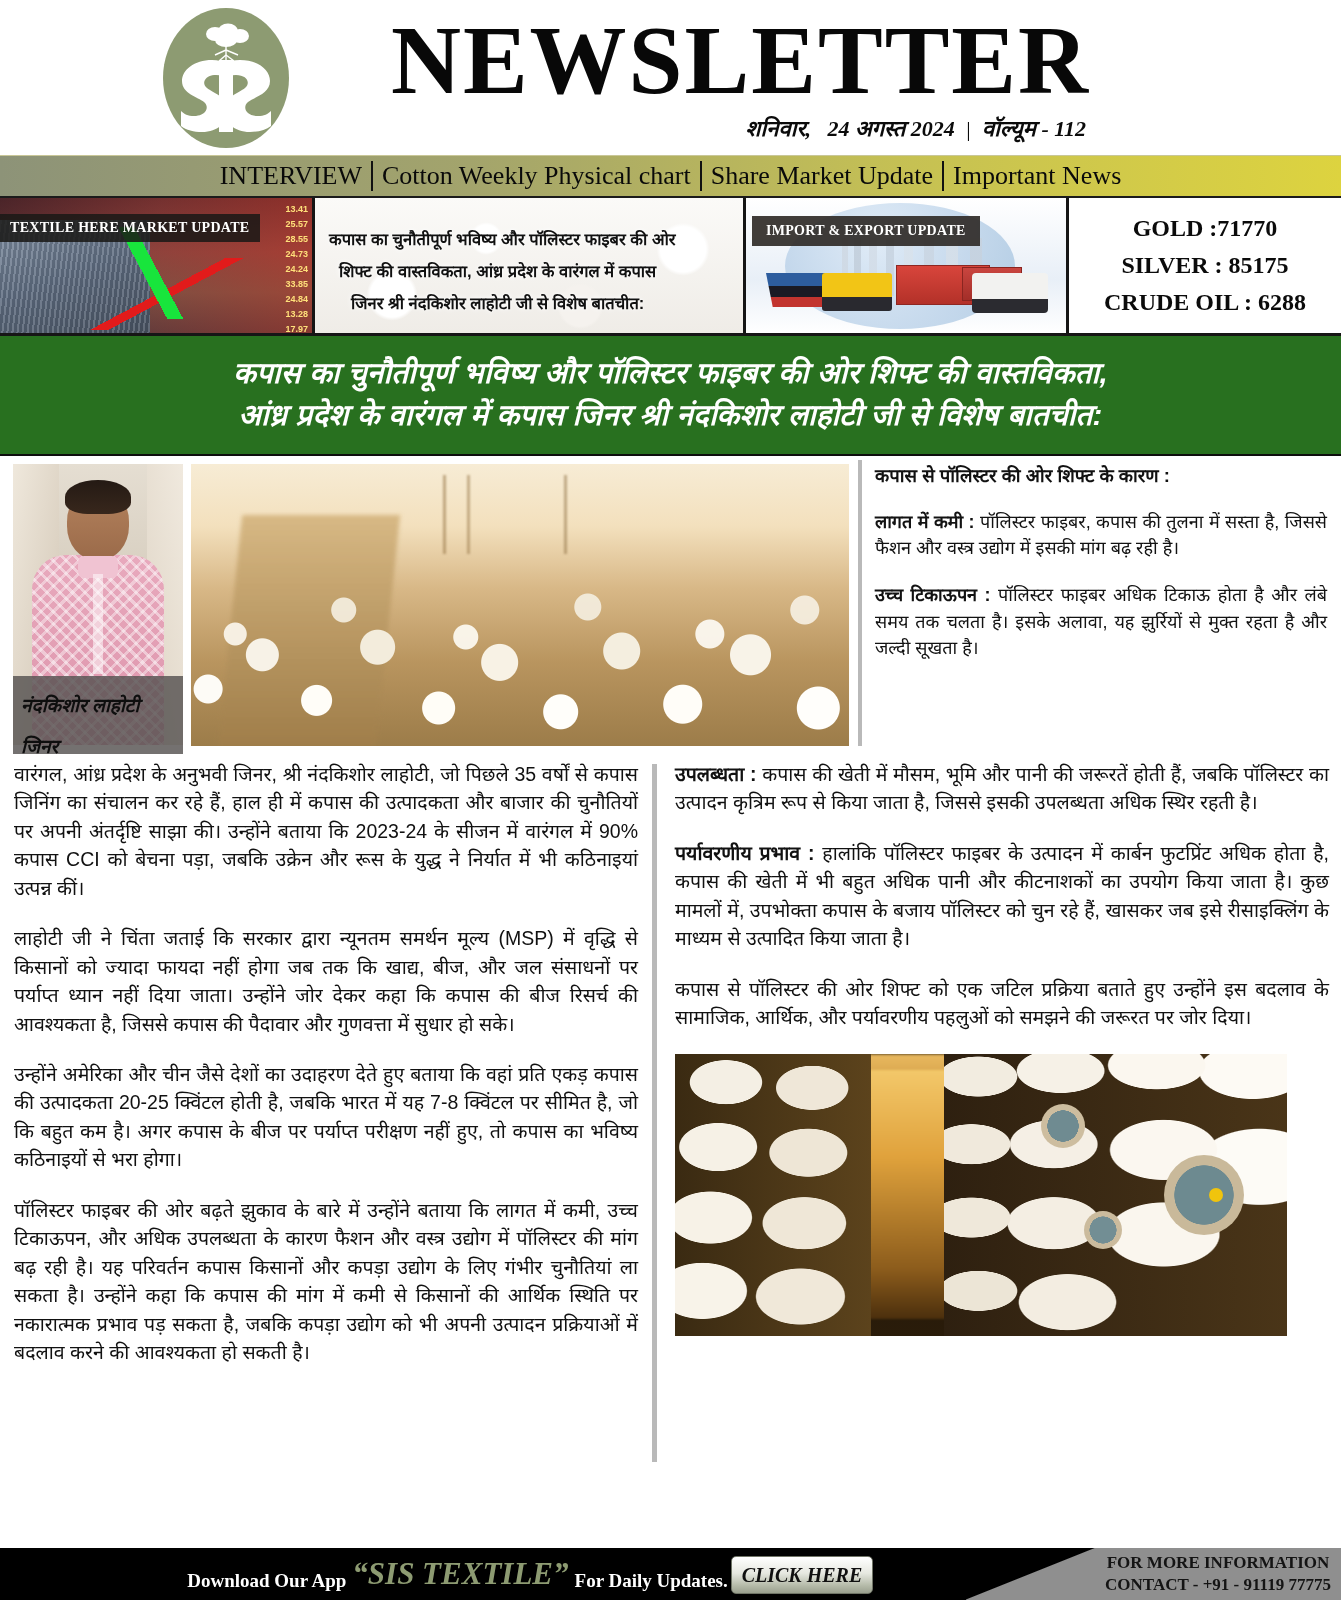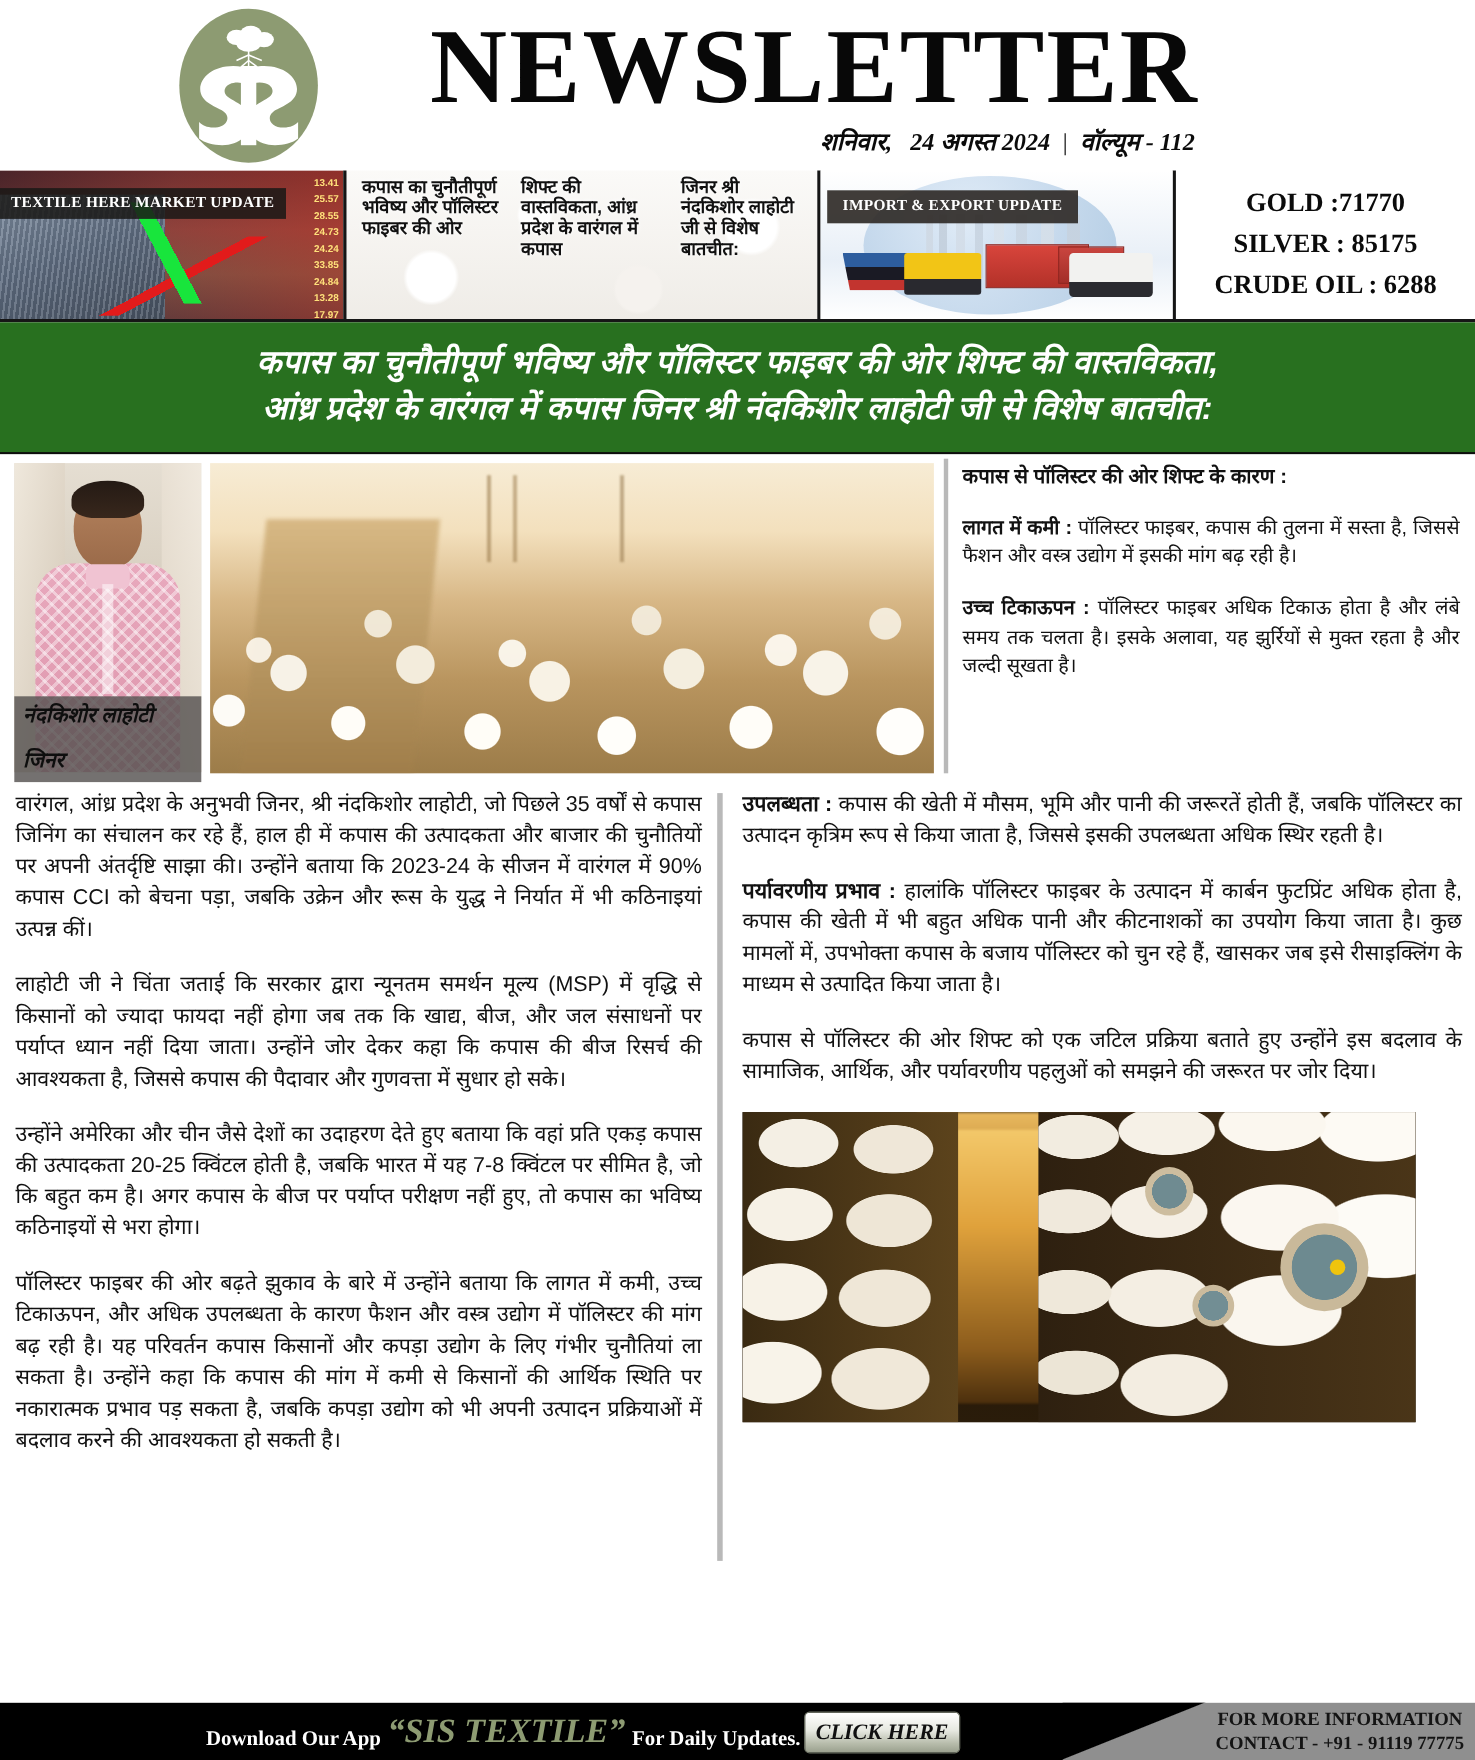--- a/index.html
+++ b/index.html
@@ -93,22 +93,22 @@
 
   .cell-head {
     flex: 1; position: relative; overflow: hidden;
     border-left: 3px solid #151515; border-right: 3px solid #151515;
     background:
       radial-gradient(circle at 18% 72%, #fff 0 6%, transparent 7%),
       radial-gradient(circle at 40% 30%, #fff 0 5%, transparent 6%),
       radial-gradient(circle at 62% 80%, #f5f2ee 0 7%, transparent 8%),
       radial-gradient(circle at 86% 38%, #fff 0 6%, transparent 7%),
       linear-gradient(180deg, #fbfaf8 0%, #efece7 100%);
-    display: flex; flex-direction: row; justify-content: space-evenly;
-    padding: 6px 10px 6px 14px;
+    display: flex; flex-direction: column; justify-content: space-evenly;
+    padding: 18px 10px 6px 14px;
   }
   .cell-head p {
     font-family: "Liberation Sans", sans-serif;
     font-weight: 700; font-size: 16.5px; color: #111; line-height: 1.15;
     text-shadow: 0 0 3px #fff, 0 0 6px #fff;
   }
   .cell-head p.l2 { padding-left: 10px; }
   .cell-head p.l3 { padding-left: 22px; }
 
   .cell-import { width: 320px; position: relative; overflow: hidden;
@@ -190,21 +190,21 @@
     background:
       repeating-linear-gradient(45deg, rgba(255,255,255,.45) 0 3px, transparent 3px 9px),
       repeating-linear-gradient(-45deg, rgba(255,255,255,.4) 0 3px, transparent 3px 9px),
       linear-gradient(180deg, #e8a9bd 0%, #dd94ab 100%); }
   .pt-collar { position: absolute; left: 50%; top: 92px; transform: translateX(-50%);
     width: 40px; height: 22px; background: #f0c3d2; border-radius: 6px; }
   .pt-placket { position: absolute; left: 50%; top: 110px; transform: translateX(-50%);
     width: 10px; height: 100px; background: rgba(255,255,255,.5); }
   .caption-box {
     position: absolute; left: 13px; bottom: 0; width: 170px; height: 78px;
-    background: rgba(86,82,80,.82); padding: 6px 8px;
+    background: rgba(86,82,80,.82); padding: 18px 8px;
   }
   .caption-box div {
     font-family: "Liberation Sans", sans-serif; font-style: italic; font-weight: 700;
     color: #0e0e0e; font-size: 19px; line-height: 1.22;
   }
   .caption-box .cap2 { margin-top: 18px; }
   .cottonfield {
     flex: 1; margin: 8px 6px 8px 8px; position: relative; overflow: hidden;
     background:
       linear-gradient(180deg, #f7ecd5 0%, #f3e0bd 22%, #d8b887 44%, #b9955f 70%, #9c7c49 100%);
@@ -392,20 +392,31 @@
       <div class="nl-date">
         <span>शनिवार,</span>
         <span>&nbsp;</span>
         <span>24 अगस्त 2024</span>
         <span class="sep">|</span>
         <span>वॉल्यूम - 112</span>
       </div>
     </div>
   </div>
 
+  <div class="navbar">
+    <div class="inner">
+      <div class="navitem">INTERVIEW</div>
+      <div class="navsep"></div>
+      <div class="navitem">Cotton Weekly Physical chart</div>
+      <div class="navsep"></div>
+      <div class="navitem">Share Market  Update</div>
+      <div class="navsep"></div>
+      <div class="navitem">Important News</div>
+    </div>
+  </div>
 
   <div class="infostrip">
 
     <div class="cell-stock">
       <div class="stock-bg"></div>
       <div class="stock-jeans"></div>
       <div class="stock-red"></div>
       <div class="stock-green"></div>
       <div class="stock-nums">
         <div>13.41</div>

